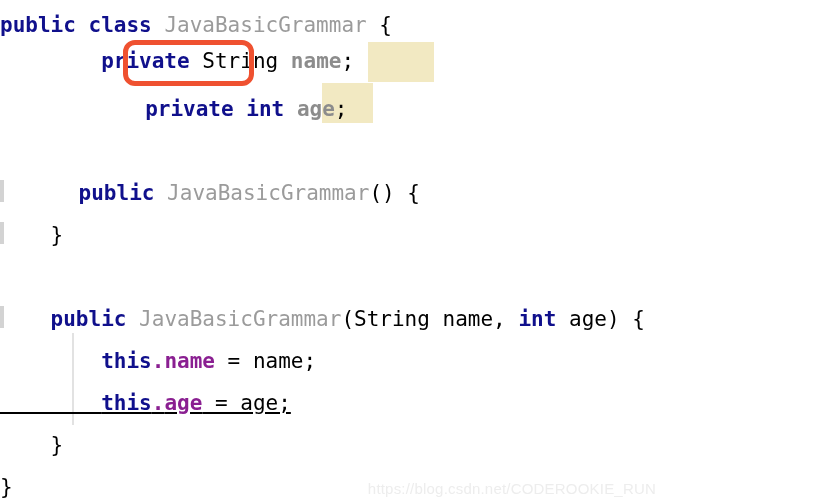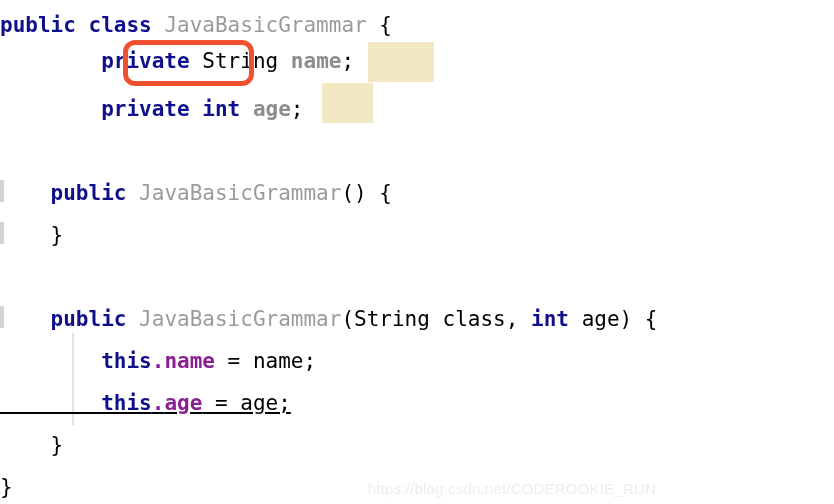--- a/index.html
+++ b/index.html
@@ -119,26 +119,26 @@
 
   <div id="gutter-layer">
       <div class="gutter-tick" style="top: 180px; background: rgb(211, 211, 211);"></div>
       <div class="gutter-tick" style="top: 222px; background: rgb(211, 211, 211);"></div>
       <div class="gutter-tick" style="top: 306px; background: rgb(211, 211, 211);"></div>
     </div>
 
   <div id="code-layer">
       <div class="code-line" style="top: 4px;"><span class="line-text"><span class="tok-kw">public</span><span class="tok-plain"> </span><span class="tok-kw">class</span><span class="tok-plain"> </span><span class="tok-type">JavaBasicGrammar</span><span class="tok-plain"> {</span></span></div>
       <div class="code-line" style="top: 40px;"><span class="line-text"><span class="tok-plain">        </span><span class="tok-kw">private</span><span class="tok-plain"> </span><span class="tok-plain">String</span><span class="tok-plain"> </span><span class="tok-hl">name</span><span class="tok-plain">;</span></span></div>
-      <div class="code-line" style="top: 88px;"><span class="line-text"><span class="tok-plain">        </span><span class="tok-kw">private</span><span class="tok-plain"> </span><span class="tok-kw">int</span><span class="tok-plain"> </span><span class="tok-hl">age</span><span class="tok-plain">;</span></span></div>
+      <div class="code-line" style="top: 88px; padding-left: 44px;"><span class="line-text"><span class="tok-plain">        </span><span class="tok-kw">private</span><span class="tok-plain"> </span><span class="tok-kw">int</span><span class="tok-plain"> </span><span class="tok-hl">age</span><span class="tok-plain">;</span></span></div>
       <div class="code-line" style="top: 130px;"><span class="line-text"></span></div>
-      <div class="code-line" style="top: 172px;"><span class="line-text"><span class="tok-plain">    </span><span class="tok-kw">public</span><span class="tok-plain"> </span><span class="tok-type">JavaBasicGrammar</span><span class="tok-plain">() {</span></span></div>
+      <div class="code-line" style="top: 172px; padding-left: 28px;"><span class="line-text"><span class="tok-plain">    </span><span class="tok-kw">public</span><span class="tok-plain"> </span><span class="tok-type">JavaBasicGrammar</span><span class="tok-plain">() {</span></span></div>
       <div class="code-line" style="top: 214px;"><span class="line-text"><span class="tok-plain">    }</span></span></div>
       <div class="code-line" style="top: 256px;"><span class="line-text"></span></div>
-      <div class="code-line" style="top: 298px;"><span class="line-text"><span class="tok-plain">    </span><span class="tok-kw">public</span><span class="tok-plain"> </span><span class="tok-type">JavaBasicGrammar</span><span class="tok-plain">(String class, </span><span class="tok-kw">int</span><span class="tok-plain"> age) {</span></span></div>
+      <div class="code-line" style="top: 298px;"><span class="line-text"><span class="tok-plain">    </span><span class="tok-kw">public</span><span class="tok-plain"> </span><span class="tok-type">JavaBasicGrammar</span><span class="tok-plain">(String name, </span><span class="tok-kw">int</span><span class="tok-plain"> age) {</span></span></div>
       <div class="code-line" style="top: 340px;"><span class="line-text"><span class="tok-plain">        </span><span class="tok-kw">this</span><span class="tok-field">.</span><span class="tok-field">name</span><span class="tok-plain"> = name;</span></span></div>
       <div class="code-line" style="top: 382px; text-decoration: underline;"><span class="line-text"><span class="tok-plain">        </span><span class="tok-kw">this</span><span class="tok-field">.</span><span class="tok-field">age</span><span class="tok-plain"> = age;</span></span></div>
       <div class="code-line" style="top: 424px;"><span class="line-text"><span class="tok-plain">    }</span></span></div>
       <div class="code-line" style="top: 466px;"><span class="line-text"><span class="tok-plain">}</span></span></div>
     </div>
 
   <div id="annotation-layer">
       <div class="annot-box" style="left: 123px; top: 40px; width: 131px; height: 46px; border-color: rgb(239, 81, 48);"></div>
     </div>
 

